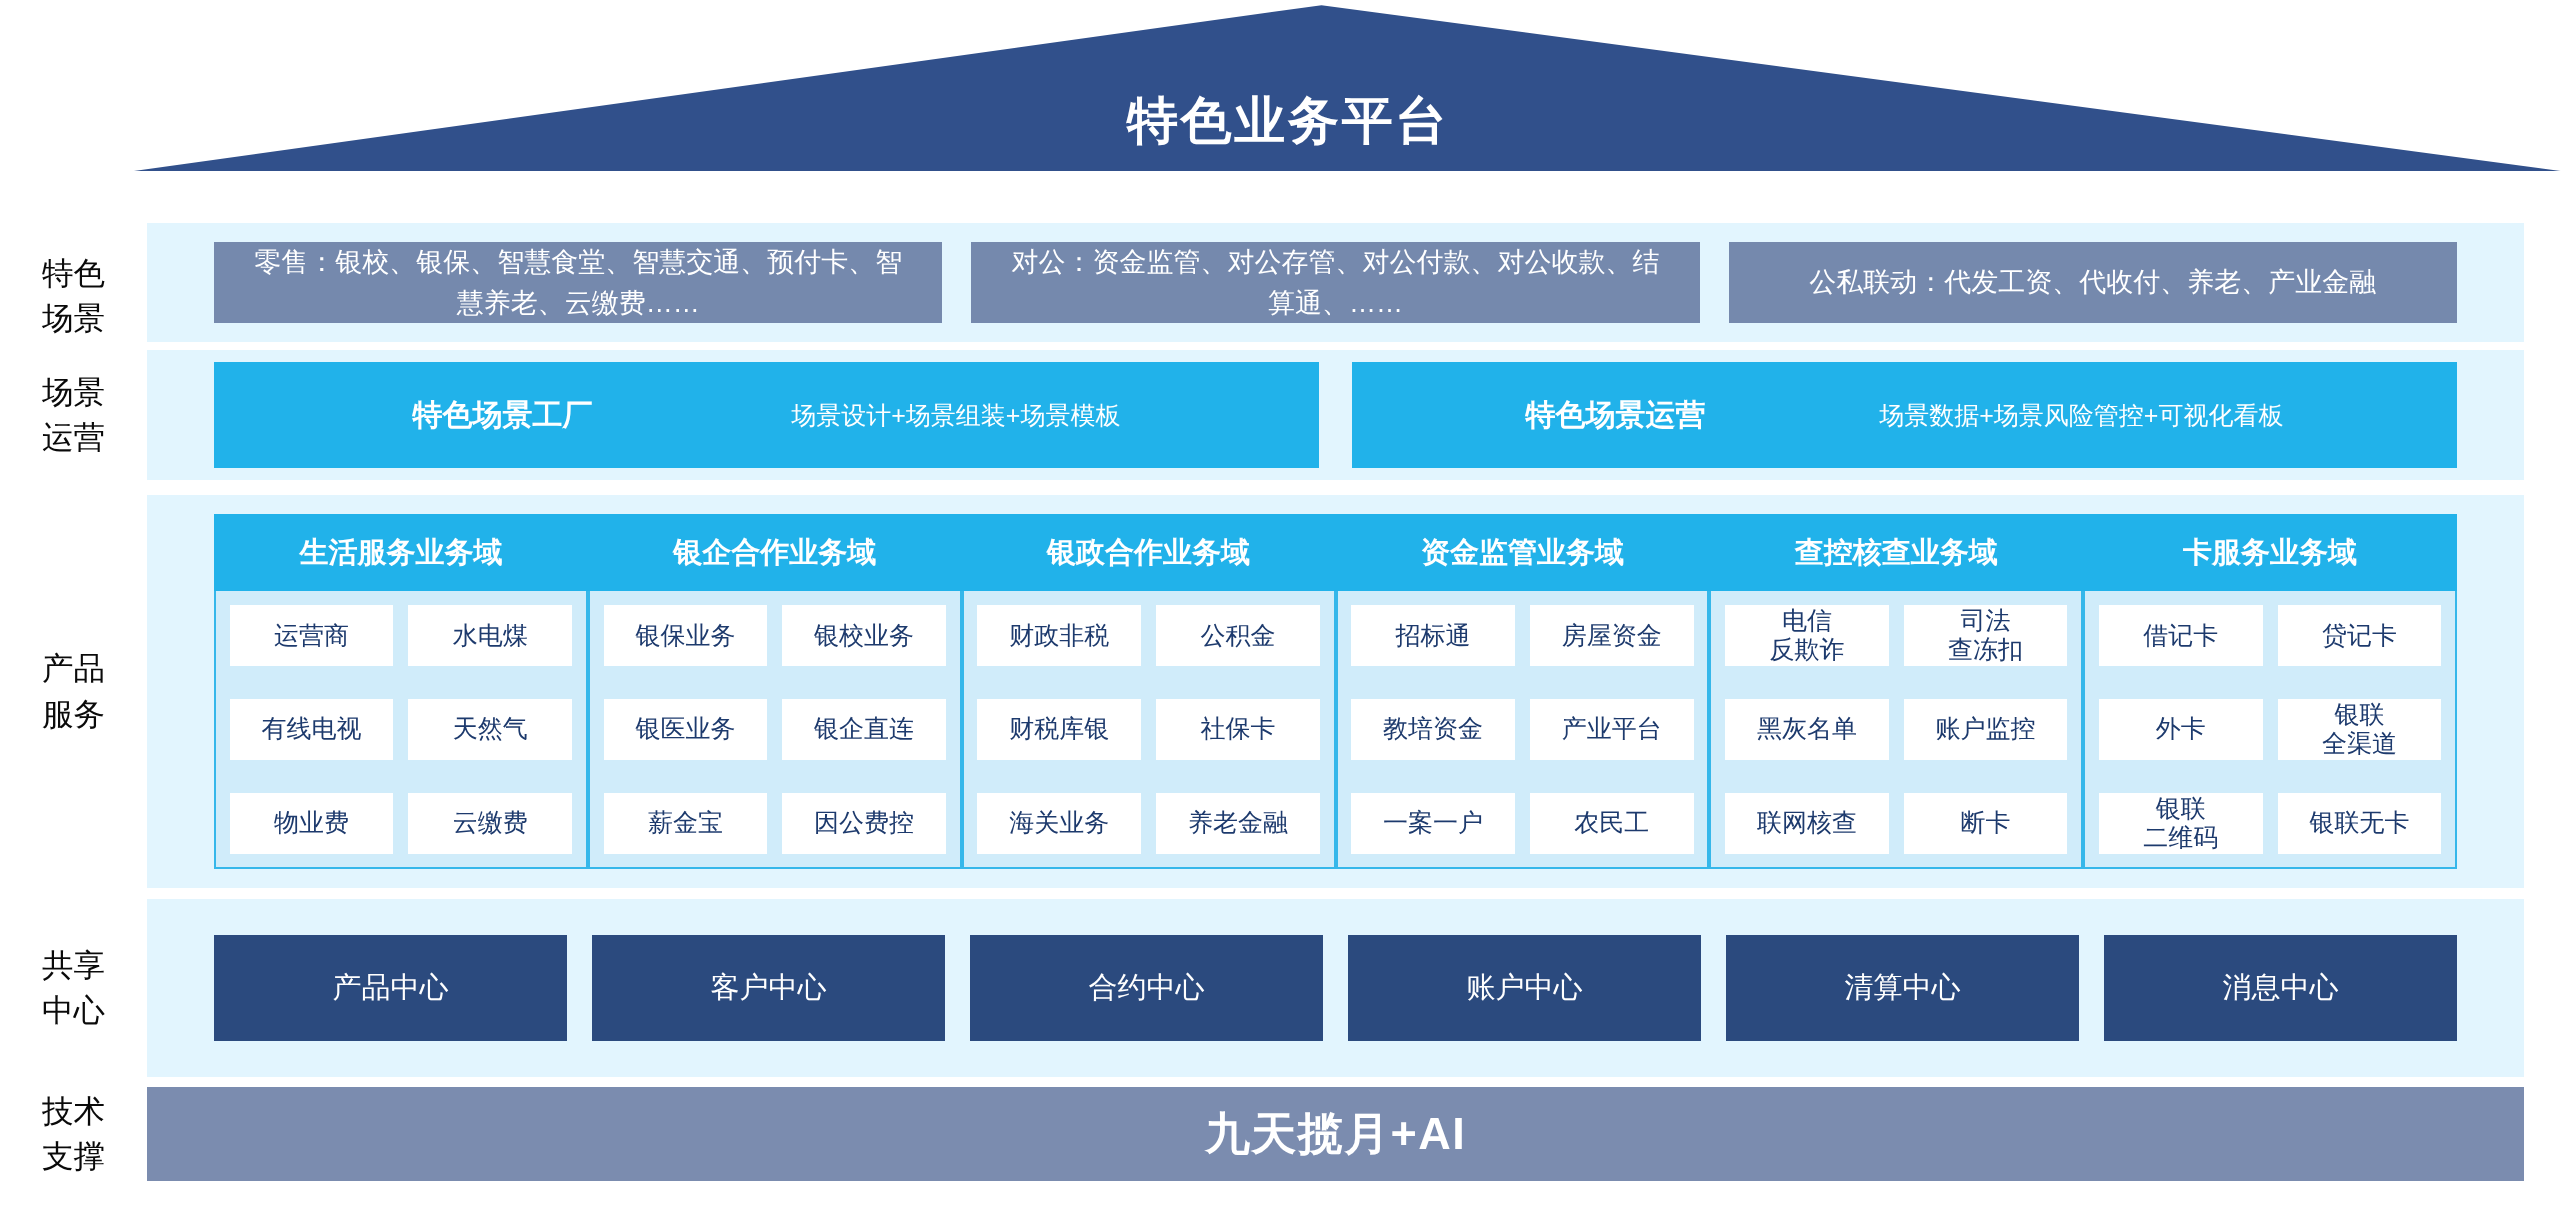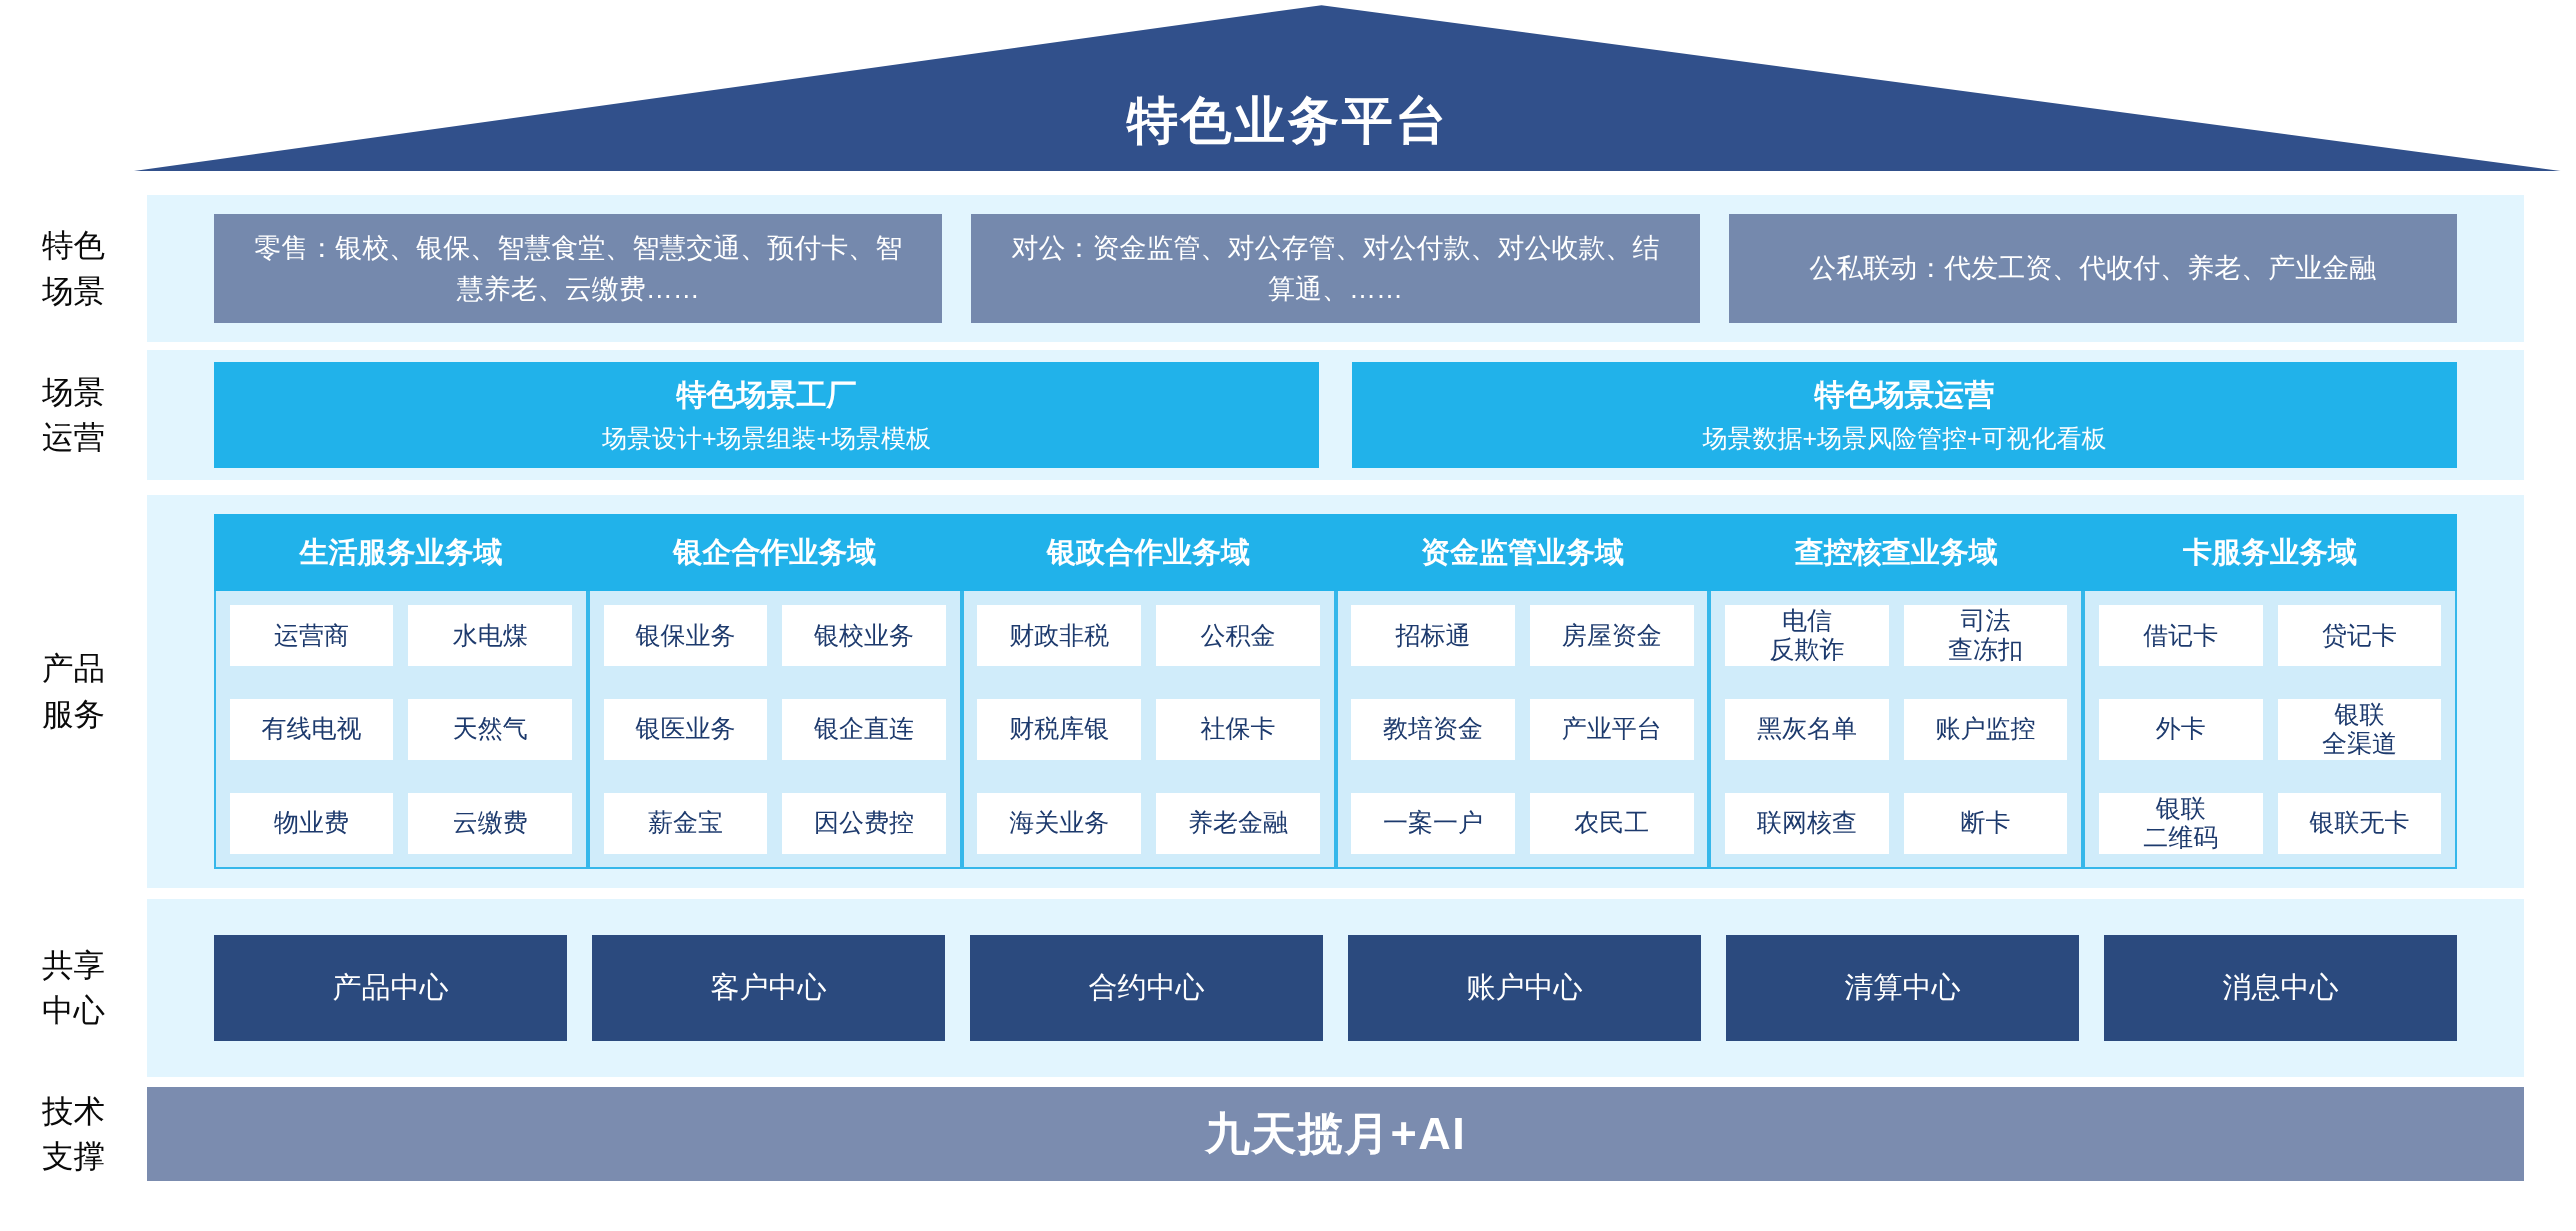--- a/index.html
+++ b/index.html
@@ -30,34 +30,34 @@
   }
   .row-label{
     color:#0a0a0a;font-size:31.5px;font-weight:500;line-height:1.45;
     text-align:center;white-space:pre-line;
   }
   .panel{
     flex:1;margin-right:52px;background:#e2f5fe;
     box-sizing:border-box;
   }
   
-  .band-scene{margin-top:24px;height:147px;}
+  .band-scene{margin-top:24px;height:147px;align-items:flex-end;}
   .panel-scene{padding:19px 67px;display:flex;gap:29px;}
   .scene-box{
     flex:1;background:#7589ad;color:#ffffff;
     display:flex;align-items:center;justify-content:center;
     text-align:center;font-size:27px;line-height:1.5;
     padding:0 31.5px;box-sizing:border-box;
   }
   
   .band-op{margin-top:8.2px;height:130px;}
   .panel-op{padding:12.3px 67px;display:flex;gap:33px;}
   .op-box{
     flex:1;background:#21b2ea;color:#ffffff;
-    display:flex;flex-direction:column;align-items:center;justify-content:space-evenly;
+    display:flex;align-items:center;justify-content:space-evenly;
     text-align:center;padding:6.8px 0;box-sizing:border-box;
   }
   .op-title{font-size:30px;font-weight:700;}
   .op-subtitle{font-size:25px;font-weight:400;text-align:center;}
   
   .band-product{margin-top:15px;height:393px;}
   .panel-product{
     padding:19px 67px;
     display:grid;grid-template-columns:repeat(6,1fr);
   }

